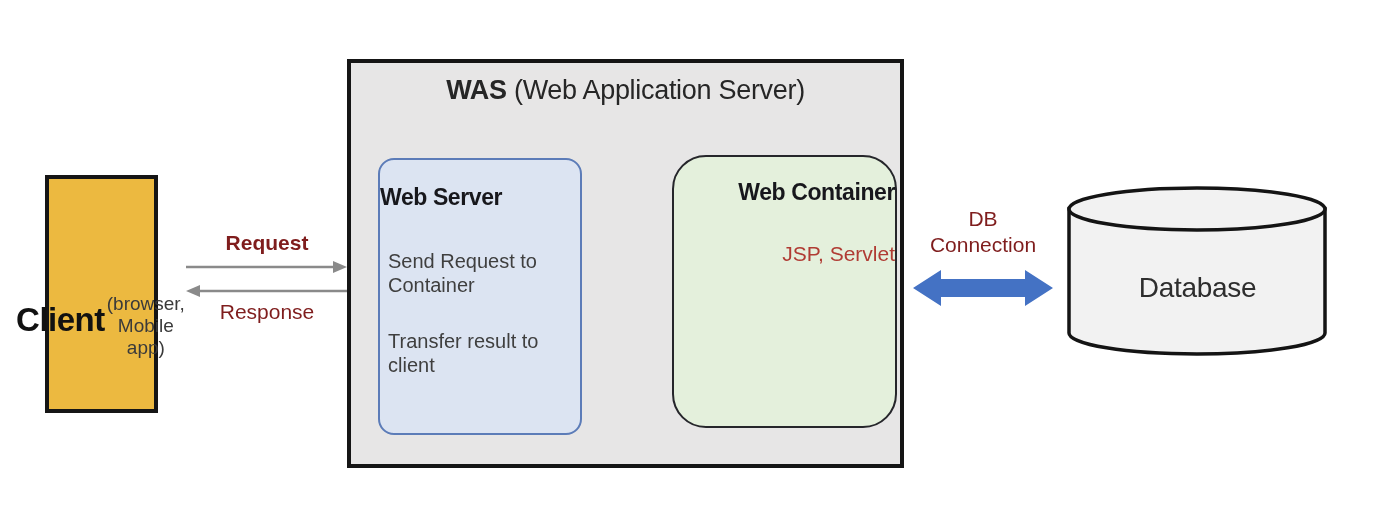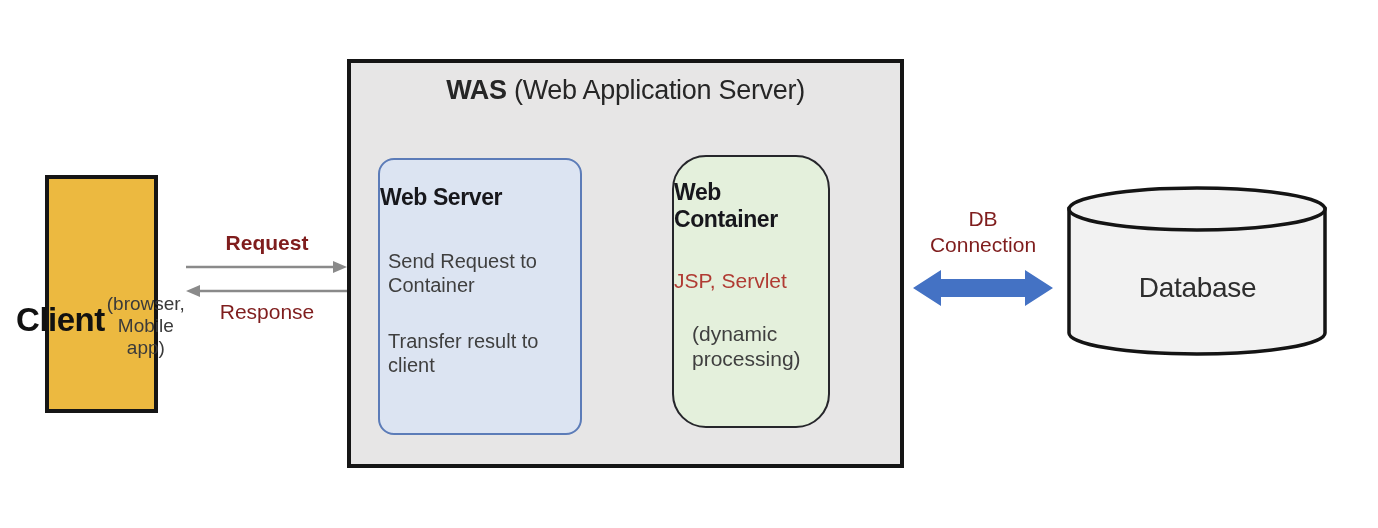--- a/index.html
+++ b/index.html
@@ -75,26 +75,26 @@
     box-sizing: border-box;
     background: var(--web-server-fill, #DCE4F2);
     border: 2px solid var(--web-server-border, #5C7CB8);
     border-radius: 16px;
     text-align: left;
     padding-top: 24px;
   }
   .web-container-box {
     position: absolute;
     left: 672px; top: 155px;
-    width: 158px; height: 273px;
+    width: 225px; height: 273px;
     box-sizing: border-box;
     background: var(--web-container-fill, #E4F0DC);
     border: 2.5px solid #26262b;
     border-radius: 34px;
-    text-align: left;
+    text-align: right;
     padding-top: 22px;
   }
   .node-title {
     font-size: 23px;
     font-weight: 700;
     color: #17171c;
     letter-spacing: -0.4px;
   }
   .node-text {
     margin: 0 8px;
@@ -189,21 +189,20 @@
 
   <div class="web-server-box">
     <div class="node-title">Web Server</div>
     <p class="node-text first">Send Request to Container</p>
     <p class="node-text second">Transfer result to client</p>
   </div>
 
   <div class="web-container-box">
     <div class="node-title">Web Container</div>
     <p class="tech-text">JSP, Servlet</p>
-    <p class="note-text">(dynamic processing)</p>
   </div>
 
   <div class="conn-label request-label">Request</div>
   <div class="conn-label response-label">Response</div>
   <div class="conn-label db-label">DB
 Connection</div>
 
   <div class="database-label">Database</div>
 
 </div>

